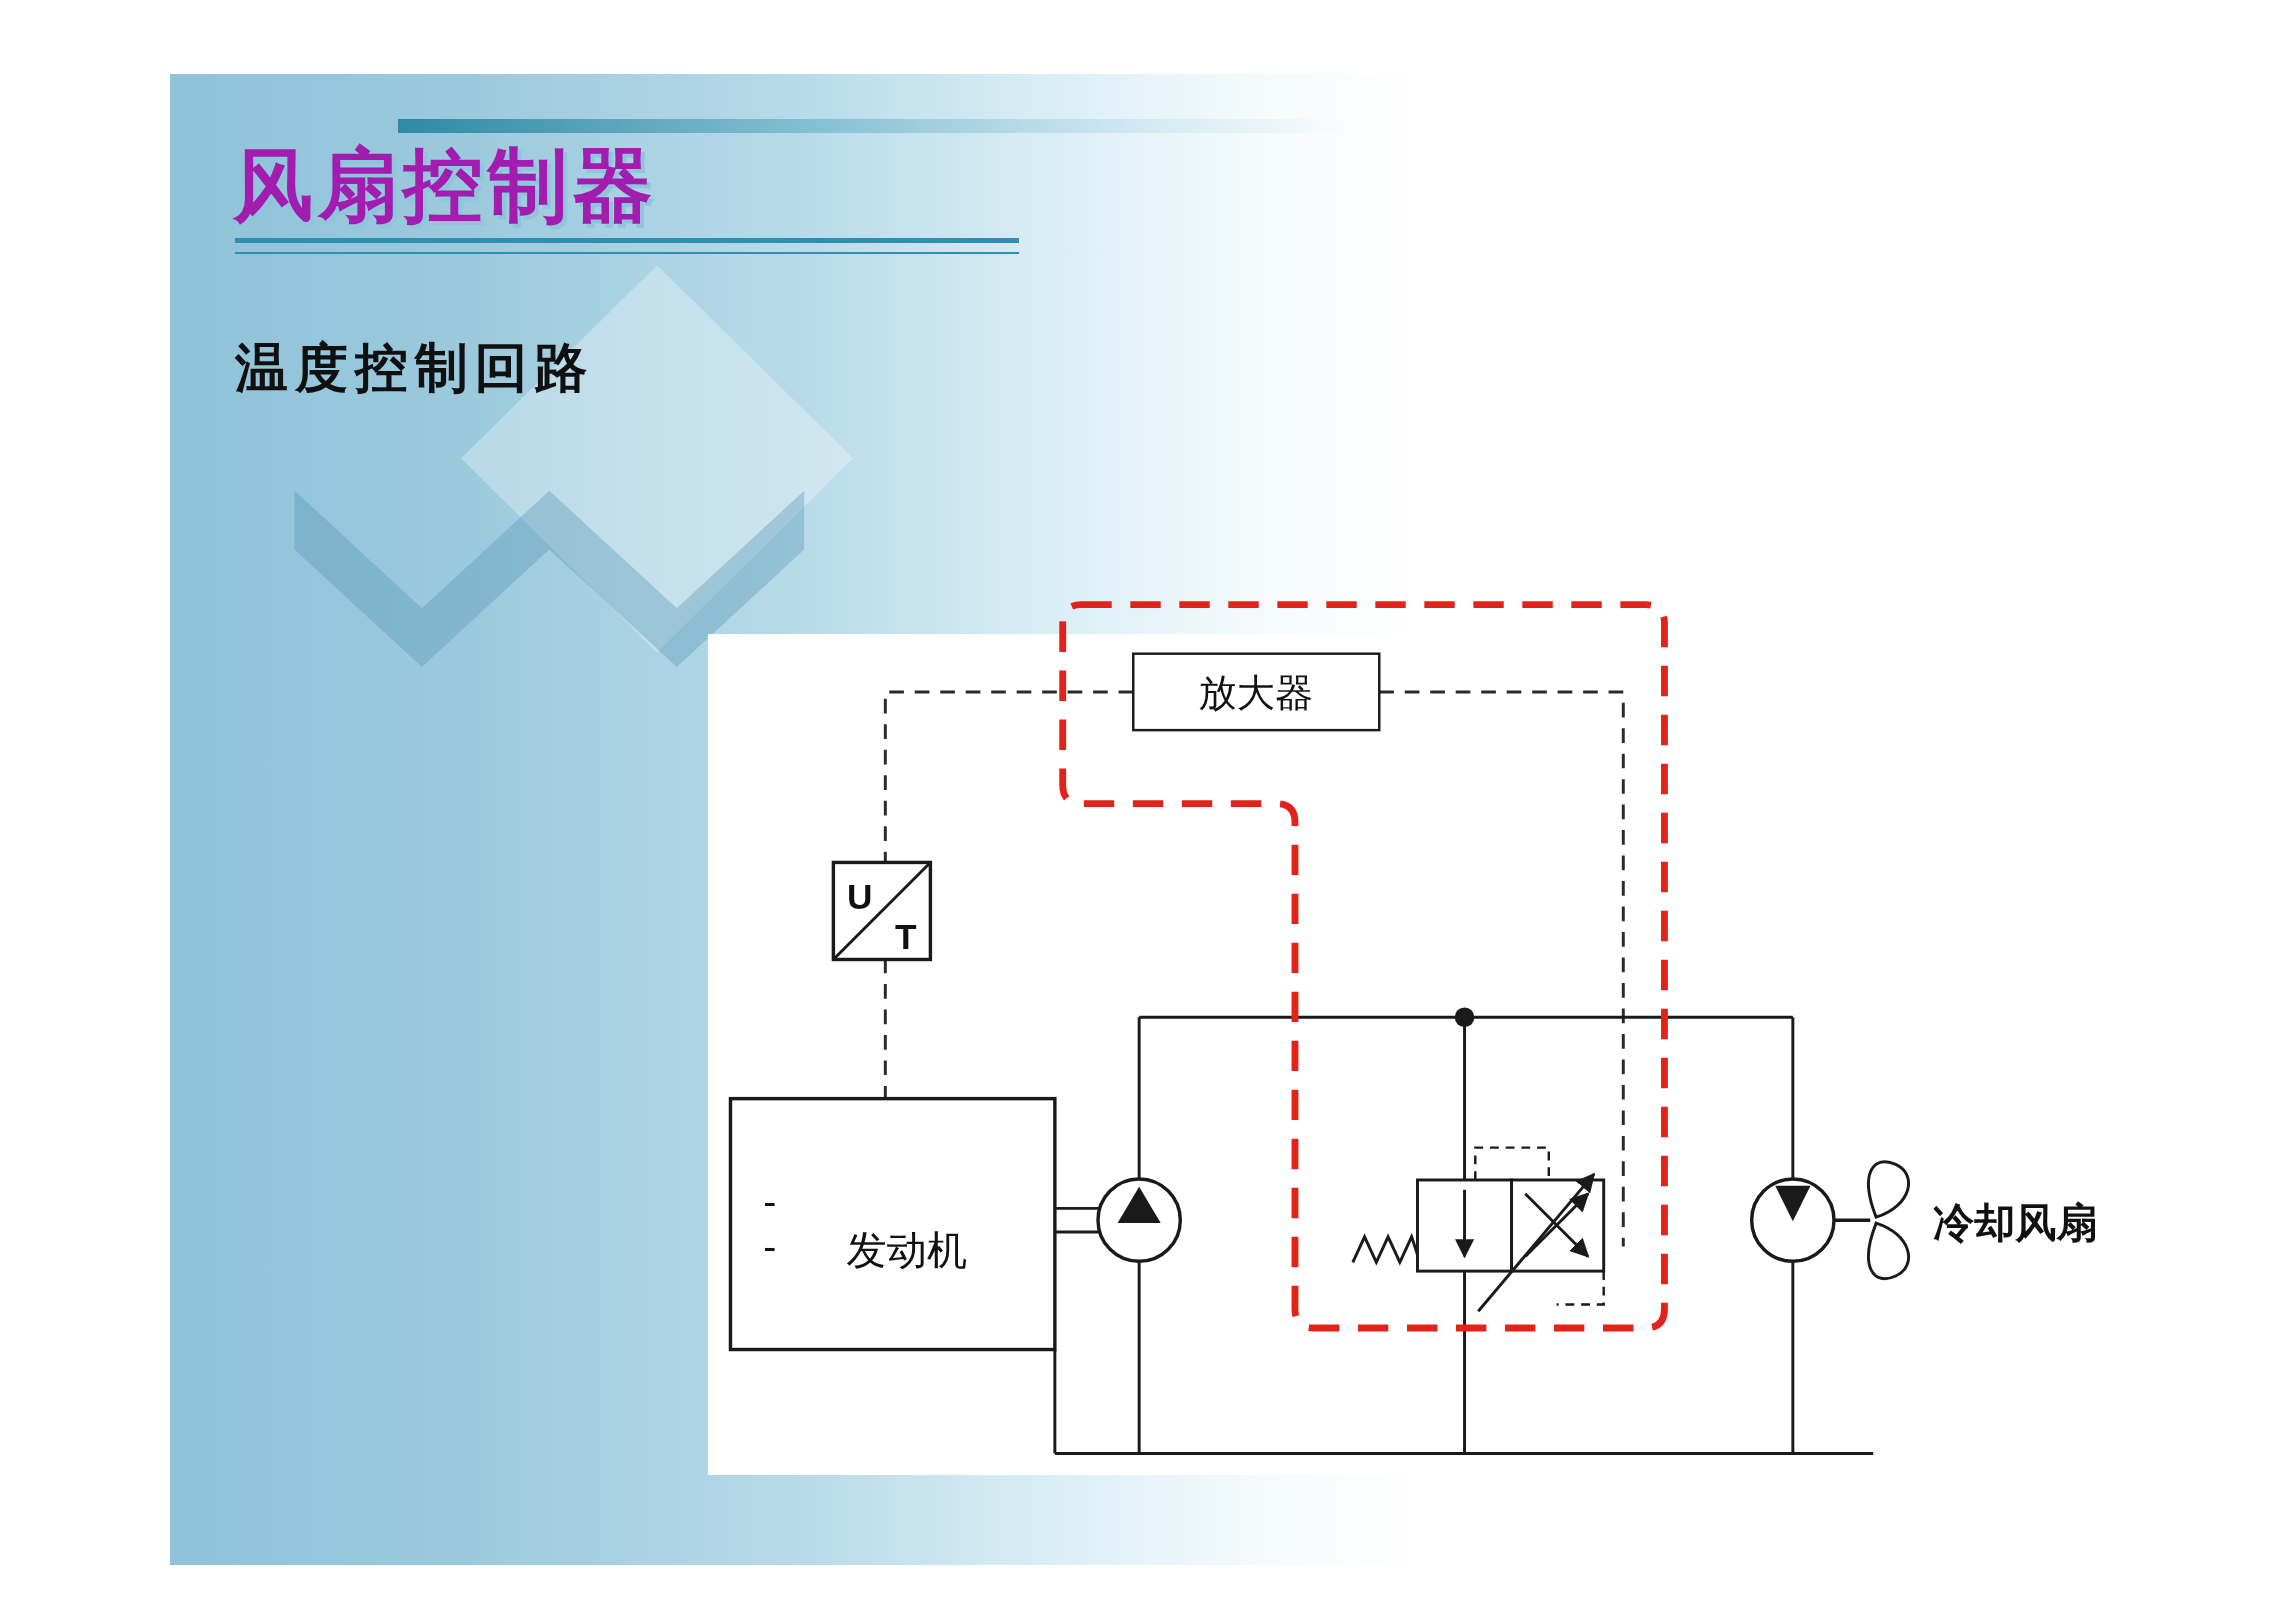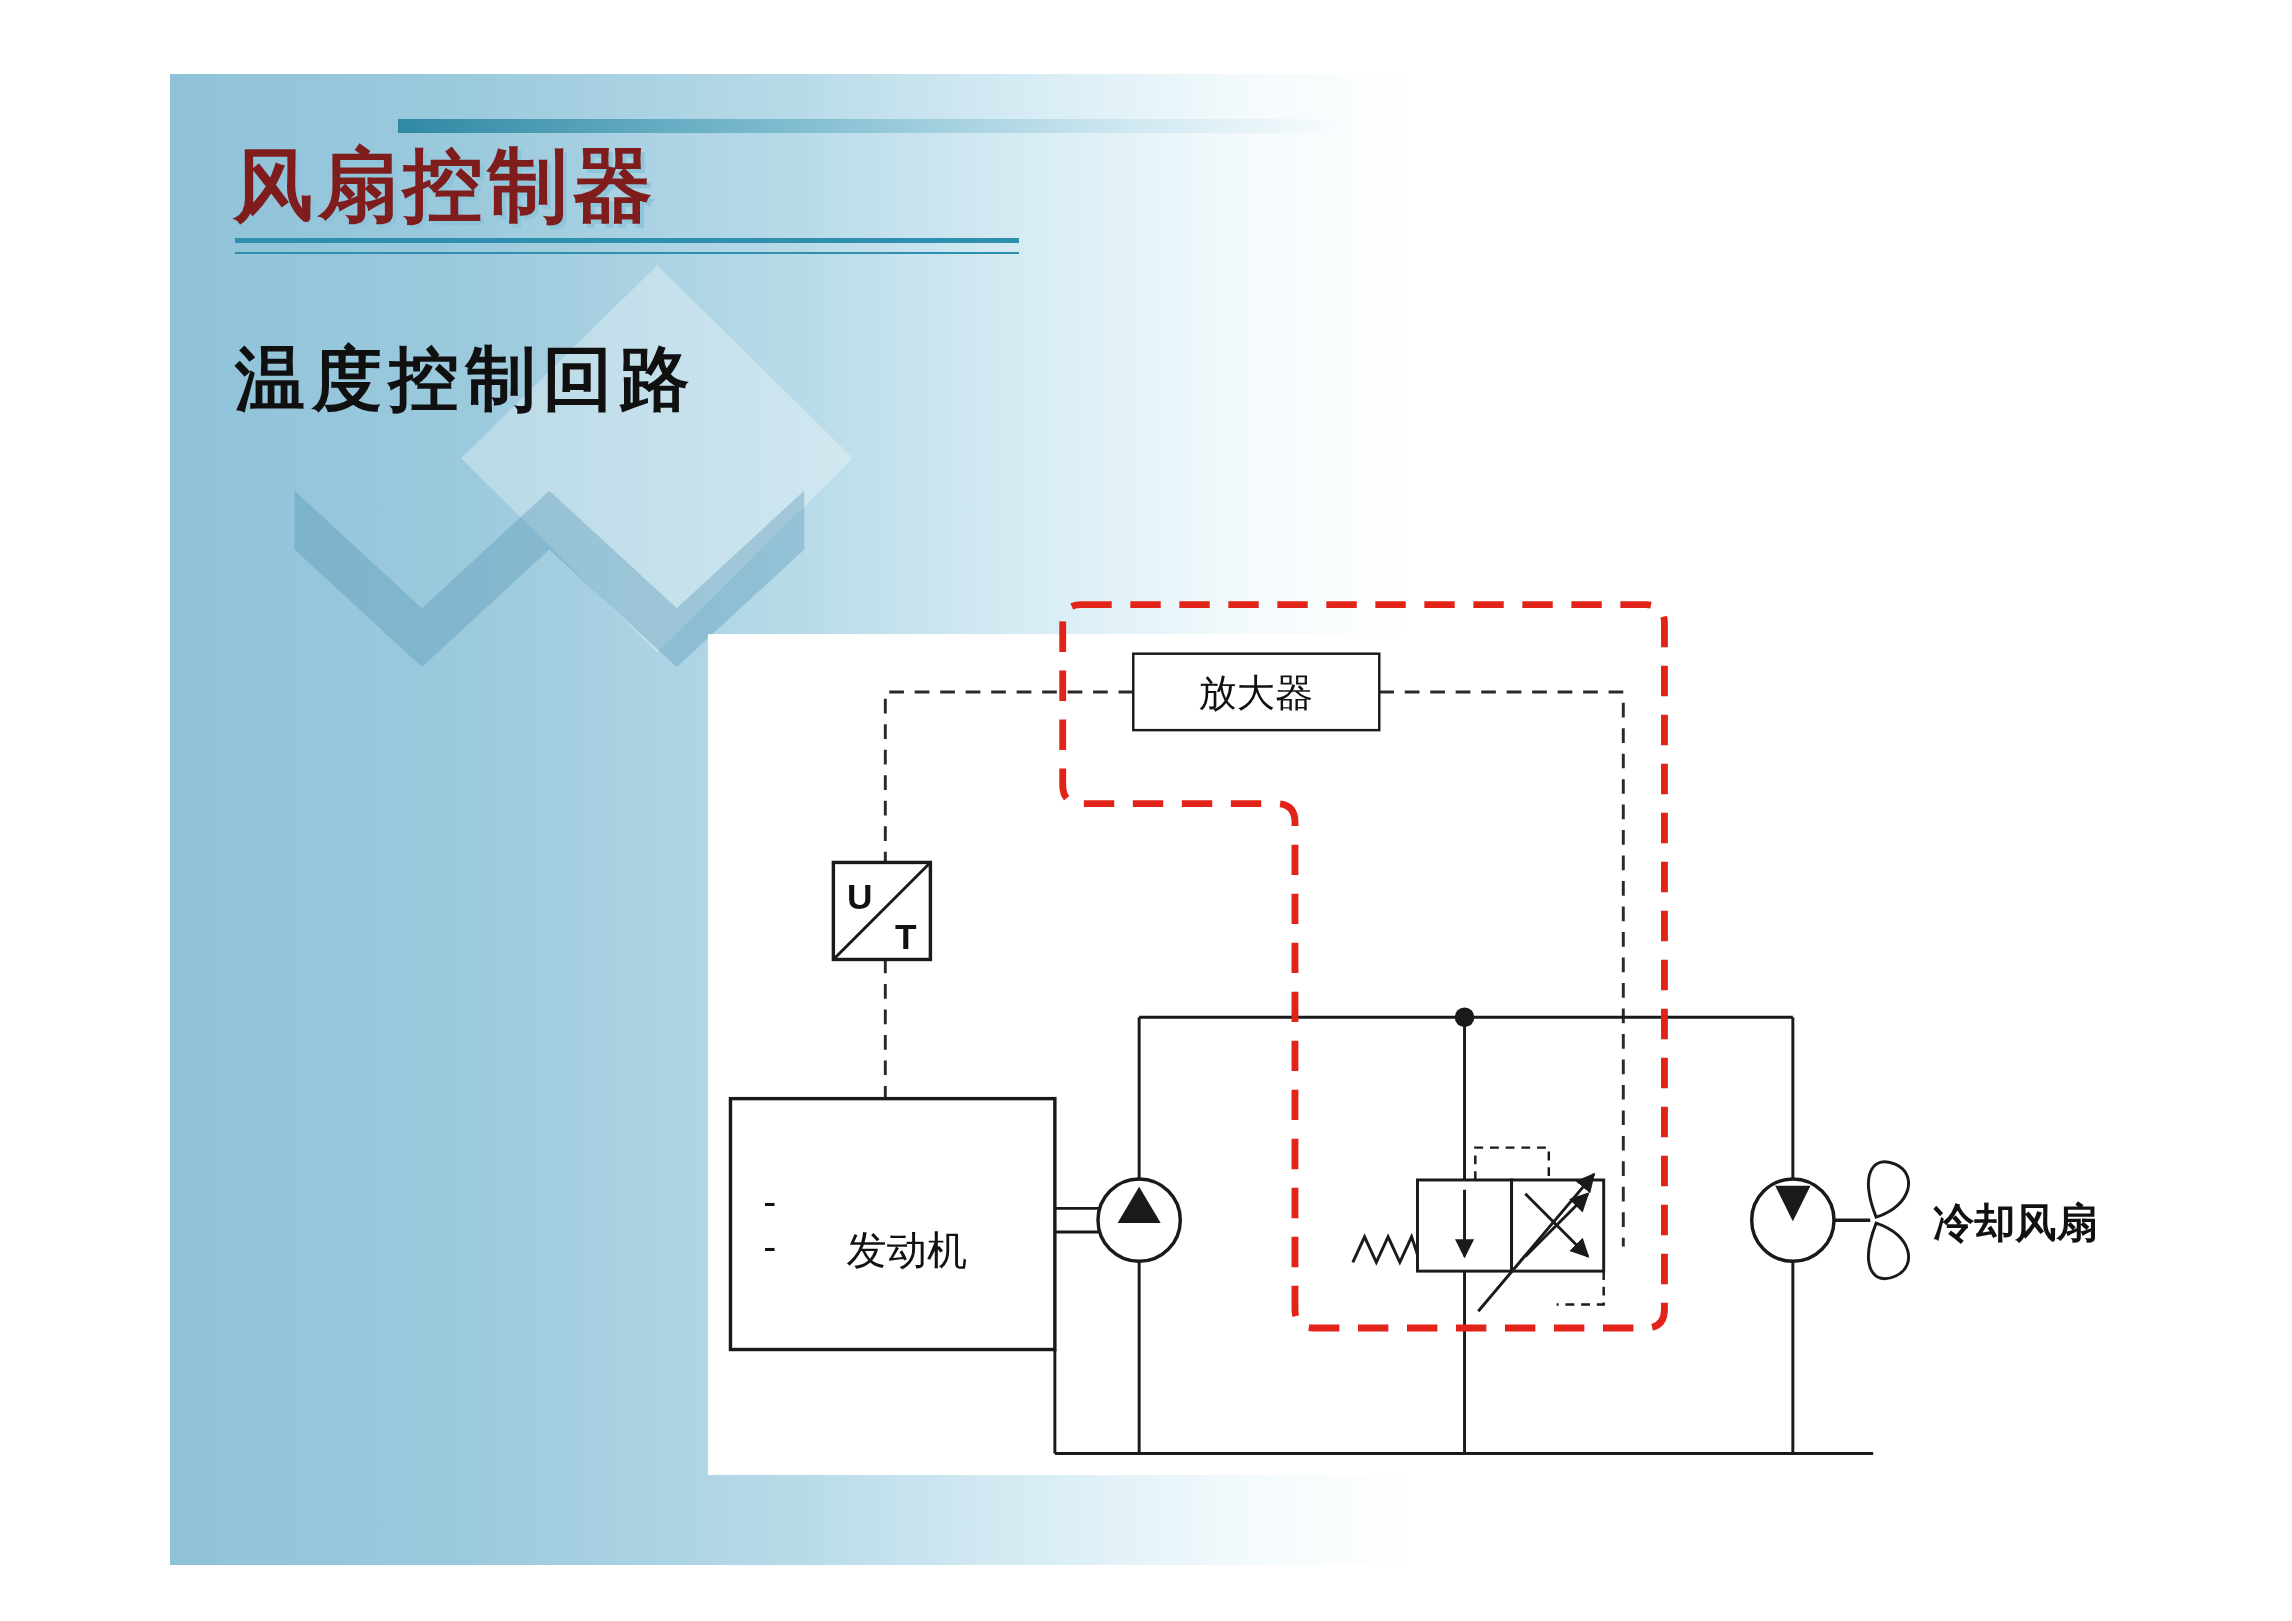--- a/index.html
+++ b/index.html
@@ -11,29 +11,29 @@
   .panel{
     position:absolute;left:170px;top:74px;width:1384px;height:1491px;
     background:linear-gradient(to right,#8fc2d9 0%,#9ccadd 22%,#b7dae8 45%,#dcefF6 65%,#f4fafc 78%,#ffffff 90%);
   }
   .top-bar{
     position:absolute;left:398px;top:119px;width:975px;height:13.7px;
     background:linear-gradient(to right,#2f89a3 0%,#7fbcd0 40%,#cfe8f1 75%,#ffffff 100%);
   }
   .page-title{
     position:absolute;left:233px;top:133px;
-    font-size:80px;font-weight:bold;color:#7f1d1d;letter-spacing:4.9px;
+    font-size:80px;font-weight:bold;color:#a21caf;letter-spacing:4.9px;
     text-shadow:3.9px 3.9px 0 #8fc5da;
     white-space:nowrap;
   }
   .title-underline-1{position:absolute;left:235px;top:238px;width:784px;height:4.9px;background:#2e8fae;}
   .title-underline-2{position:absolute;left:235px;top:252px;width:784px;height:2px;background:#2e8fae;}
   .slide-subtitle{
     position:absolute;left:235px;top:333px;
-    font-size:70px;font-weight:600;color:#101010;letter-spacing:6.9px;
+    font-size:53px;font-weight:600;color:#101010;letter-spacing:6.9px;
     white-space:nowrap;
   }
   .wm{position:absolute;left:0;top:0;}
   svg text{font-family:"Liberation Sans","DejaVu Sans",sans-serif;}
   .schematic{position:absolute;left:0;top:0;}
 </style>
 </head>
 <body>
 
 <div class="panel">

